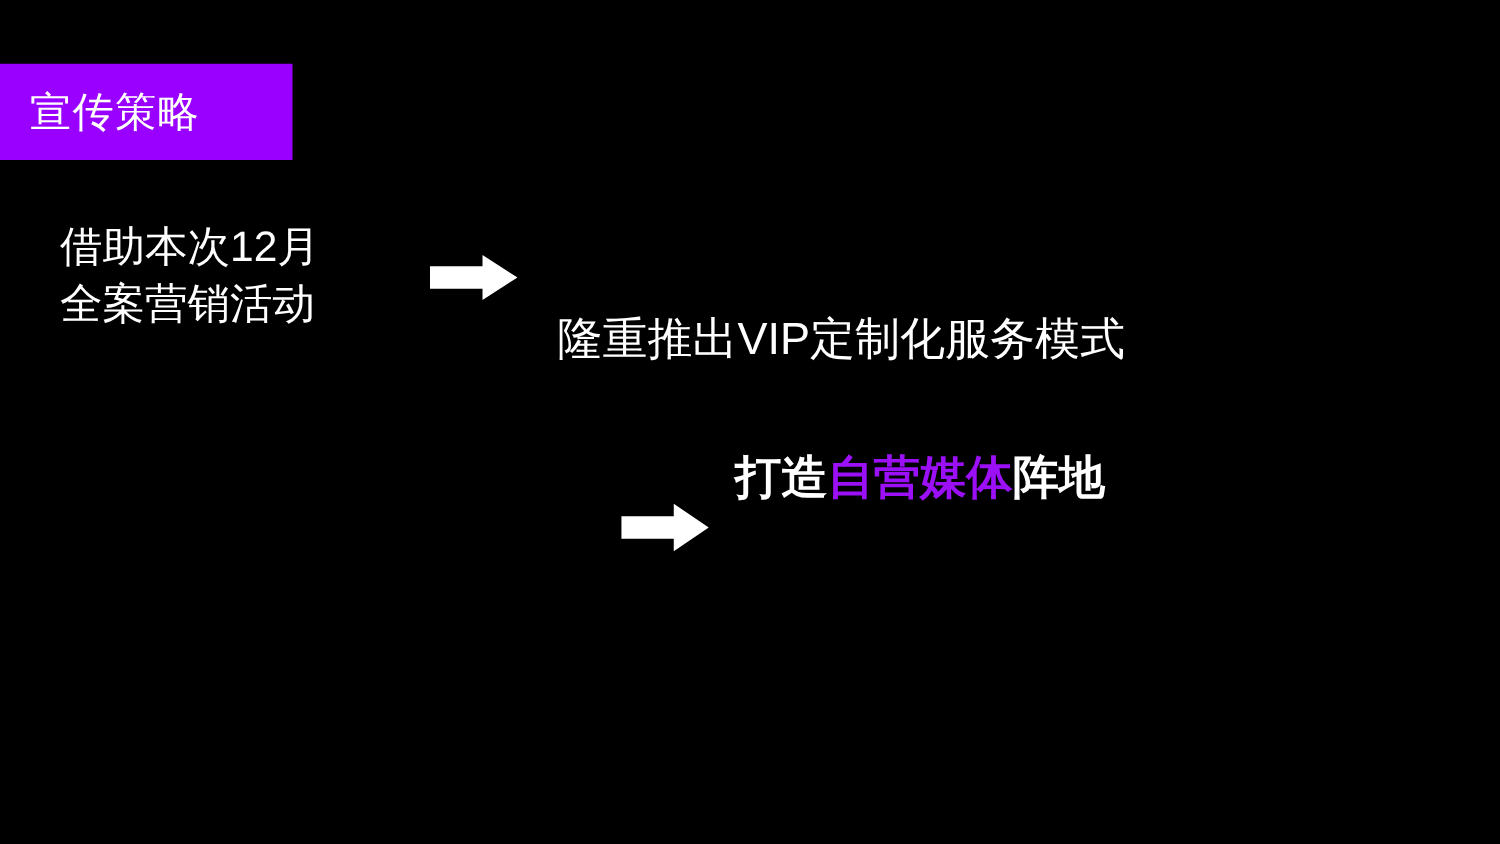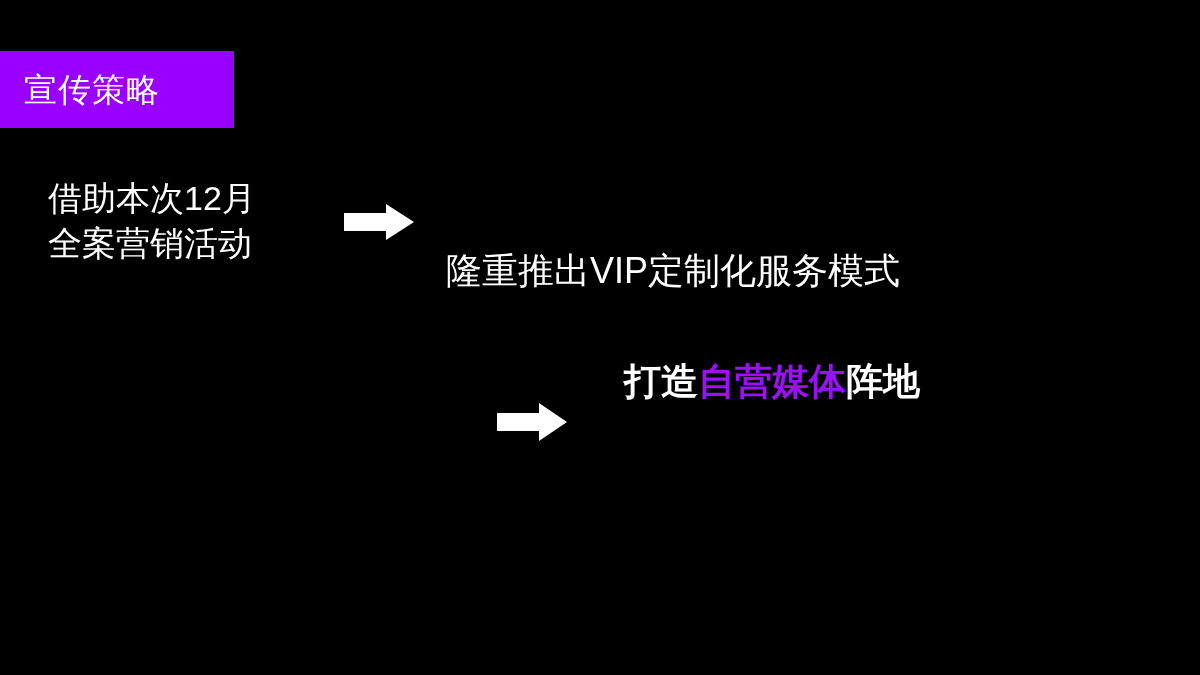--- a/index.html
+++ b/index.html
@@ -68,21 +68,21 @@
     font-size: 36px;
     line-height: 46px;
     white-space: nowrap;
     font-weight: 400;
     margin-top: 45px;
   }
 
   
   #goal-block {
     position: absolute;
-    left: 624px;
+    left: 588px;
     top: 358px;
     font-weight: 700;
     font-size: 37px;
     line-height: 48px;
     letter-spacing: 0px;
     white-space: nowrap;
   }
   .goal-line { display: block; }
   .seg-plain  { color: #FFFFFF; }
   .seg-accent { color: #9B10F7; }

